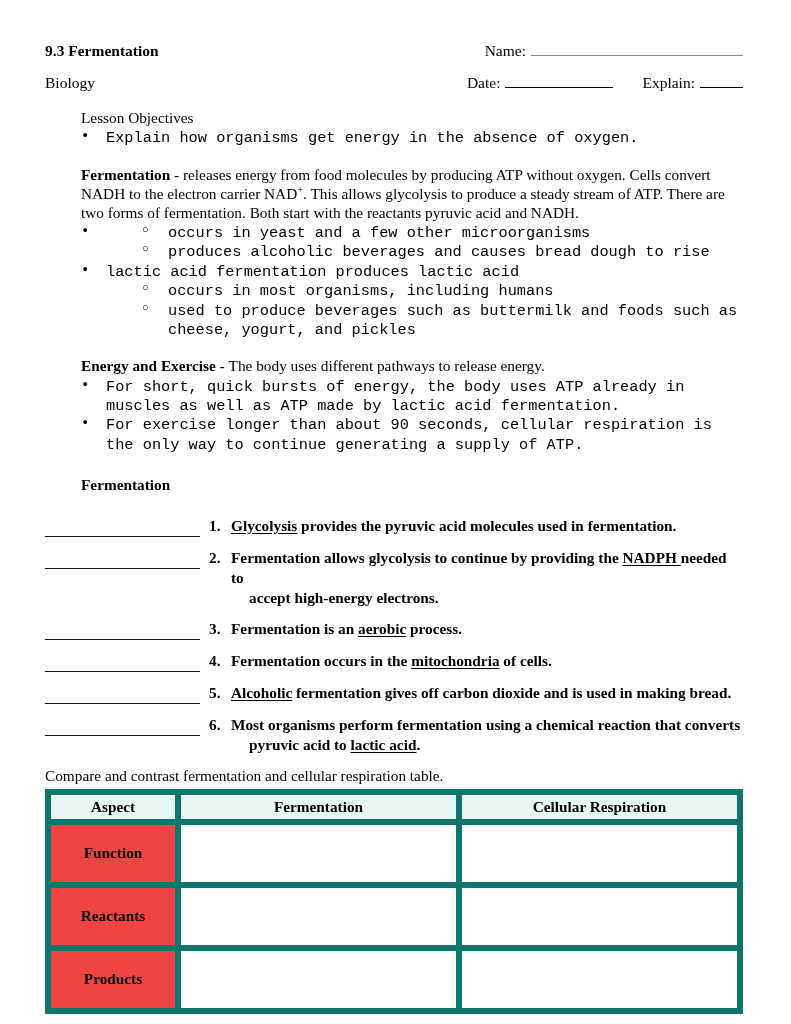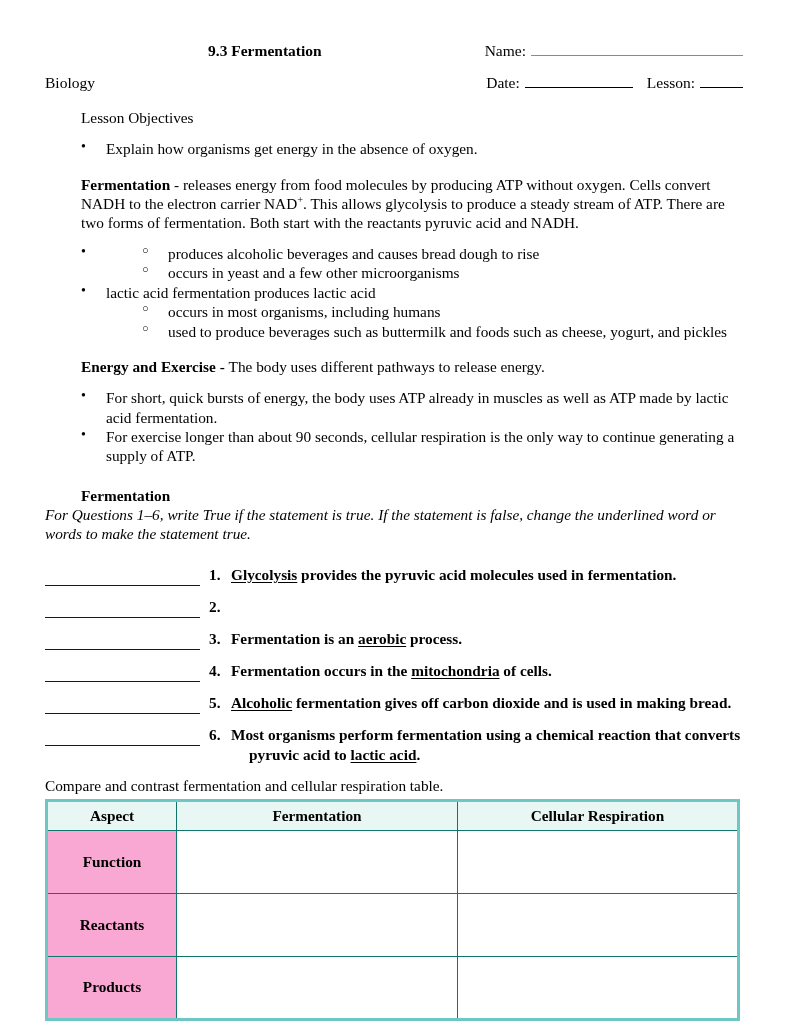--- a/index.html
+++ b/index.html
@@ -31,29 +31,29 @@
     align-items: baseline;
     width: 100%;
   }
   .hdr-row.first { margin-top: 2px; }
   .hdr-row.second { margin-top: 14px; }
   .hdr-left {
     width: 470px;
     font-size: 15.5px;
     line-height: 1.15;
   }
-  .hdr-left.bold { font-weight: bold; text-align: center; }
+  .hdr-left.bold { font-weight: bold; }
   .hdr-right {
     flex: 1;
     display: flex;
     align-items: baseline;
     font-size: 15.5px;
     white-space: nowrap;
   }
-  .fieldlabel { padding-right: 5px; }
+  .fieldlabel { padding-right: 5px; margin-left: 15px; }
   .ruled {
     display: inline-block;
     border-bottom: 1px solid #8a8a8a;
     height: 13px;
   }
   .ruled.dark { border-bottom: 1.6px solid #000; }
   .w-name { width: 212px; }
   .w-date { width: 108px; margin-right: 14px; }
   .w-period { width: 43px; }
 
@@ -61,23 +61,24 @@
   .para {
     font-size: 15.3px;
     line-height: 1.25;
     margin: 0;
   }
   .sec-gap { margin-top: 16px; margin-left: 36px; }
   .bold { font-weight: bold; }
   .ital { font-style: italic; }
 
   ul.lvl1 {
-    margin: 12px 0 0 0;
+    margin: 2px 0 0 0;
     padding-left: 36px;
     list-style: none;
+    font-family: Liberation Mono, monospace;
   }
   ul.lvl1 > li {
     font-size: 15.3px;
     line-height: 1.27;
     position: relative;
     padding-left: 25px;
     margin: 0;
   }
   ul.lvl1 > li::before {
     content: "\2022";
@@ -144,41 +145,41 @@
     font-size: 15.3px;
   }
   table.cmp {
     border-collapse: collapse;
     width: 695px;
     margin-top: 4px;
     border: 3px solid #6ec7c4;
     table-layout: fixed;
   }
   table.cmp td, table.cmp th {
-    border: 1px solid #0f766e;
+    border: 6px solid #0f766e;
     padding: 0;
   }
   .col-aspect { width: 130px; }
   .col-ferm { width: 281px; }
   .col-resp { width: 281px; }
   table.cmp thead th {
     background: #e8f6f4;
     font-weight: bold;
     font-size: 15.3px;
     height: 30px;
     text-align: center;
     vertical-align: middle;
   }
   table.cmp tbody td {
     height: 63px;
     vertical-align: middle;
     background: #ffffff;
   }
   table.cmp tbody td.rowhdr {
-    background: #f9a8d4;
+    background: #ef4444;
     font-weight: bold;
     font-size: 15.3px;
     text-align: center;
   }
 </style>
 </head>
 <body>
 
 <div class="page">
 
@@ -188,72 +189,72 @@
       <span class="fieldlabel">Name:</span>
       <span class="ruled w-name"></span>
     </div>
   </div>
 
   <div class="hdr-row second">
     <div class="hdr-left">Biology</div>
     <div class="hdr-right">
       <span class="fieldlabel">Date:</span>
       <span class="ruled dark w-date"></span>
-      <span class="fieldlabel">Lesson:</span>
+      <span class="fieldlabel">Explain:</span>
       <span class="ruled dark w-period"></span>
     </div>
   </div>
 
   <div class="para sec-gap">Lesson Objectives</div>
   <ul class="lvl1">
     <li>Explain how organisms get energy in the absence of oxygen.</li>
   </ul>
 
   <div class="para sec-gap">
     <span class="bold">Fermentation</span><span> - releases energy from food molecules by producing ATP without oxygen. Cells convert NADH to the electron carrier NAD</span><sup>+</sup><span>. This allows glycolysis to produce a steady stream of ATP. There are two forms of fermentation. Both start with the reactants pyruvic acid and NADH.</span>
   </div>
 
   <ul class="lvl1">
     <li>
       <ul class="lvl2">
+        <li>occurs in yeast and a few other microorganisms</li>
         <li>produces alcoholic beverages and causes bread dough to rise</li>
-        <li>occurs in yeast and a few other microorganisms</li>
       </ul>
     </li>
     <li>
       <span>lactic acid fermentation produces lactic acid</span>
       <ul class="lvl2">
         <li>occurs in most organisms, including humans</li>
         <li>used to produce beverages such as buttermilk and foods such as cheese, yogurt, and pickles</li>
       </ul>
     </li>
   </ul>
 
   <div class="para sec-gap">
     <span class="bold">Energy and Exercise - </span><span>The body uses different pathways to release energy.</span>
   </div>
   <ul class="lvl1">
     <li>For short, quick bursts of energy, the body uses ATP already in muscles as well as ATP made by lactic acid fermentation.</li>
     <li>For exercise longer than about 90 seconds, cellular respiration is the only way to continue generating a supply of ATP.</li>
   </ul>
 
   <div class="para sec-gap bold" style="margin-top:20px;">Fermentation</div>
-  <div class="para ital">For Questions 1–6, write True if the statement is true. If the statement is false, change the underlined word or words to make the statement true.</div>
 
   <div class="questions">
 
     <div class="qrow">
       <span class="qblank"></span>
       <span class="qnum">1.</span>
       <span class="qtext"><span class="uline">Glycolysis</span><span> provides the pyruvic acid molecules used in fermentation.</span></span>
     </div>
 
     <div class="qrow">
       <span class="qblank"></span>
       <span class="qnum">2.</span>
+      <span class="qtext"><span>Fermentation allows glycolysis to continue by providing the </span><span class="uline">NADPH </span><span>needed to</span><span class="cont">accept high-energy electrons.</span></span>
     </div>
 
     <div class="qrow">
       <span class="qblank"></span>
       <span class="qnum">3.</span>
       <span class="qtext"><span>Fermentation is an </span><span class="uline">aerobic</span><span> process.</span></span>
     </div>
 
     <div class="qrow">
       <span class="qblank"></span>

